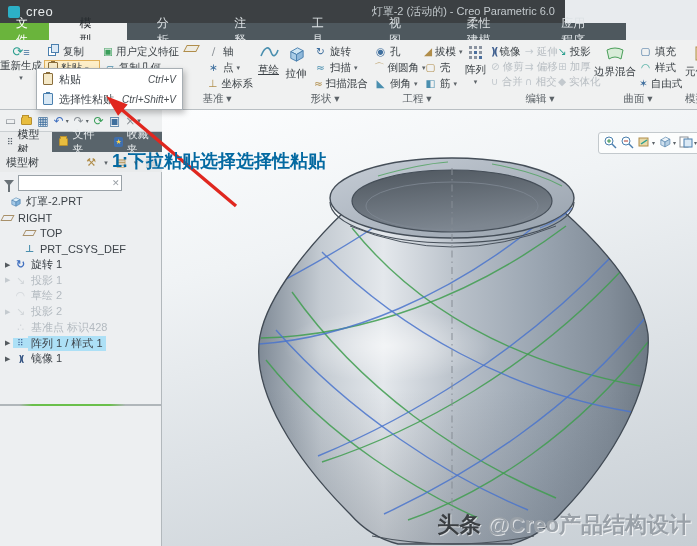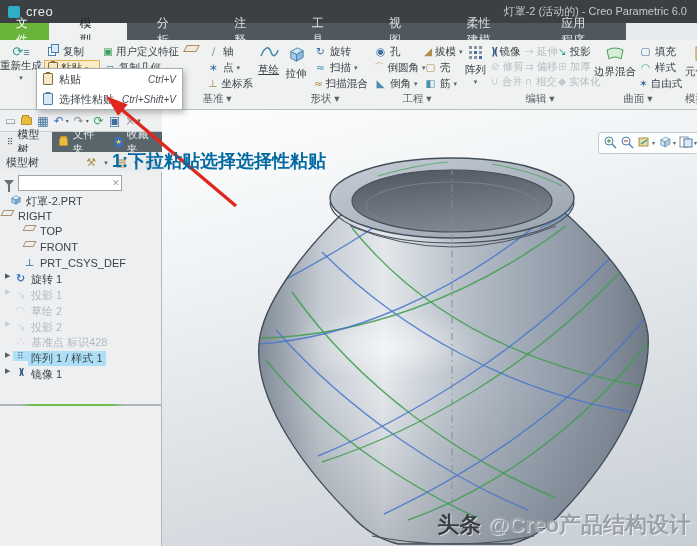--- a/index.html
+++ b/index.html
@@ -2,21 +2,21 @@
 <html><head>
 <meta charset="utf-8">
 <style>
   html,body{margin:0;padding:0;background:#888;}
   *{box-sizing:border-box;font-family:"Liberation Sans","DejaVu Sans",sans-serif;}
   .app{position:relative;width:697px;height:546px;background:#e8ebee;overflow:hidden;
        font-size:11px;color:#3a4045;}
   .abs{position:absolute;}
 
   
-  .titlebar{left:0;top:0;width:697px;height:23px;background:#3c4043;display:flex;align-items:center;}
+  .titlebar{left:0;top:0;width:565px;height:23px;background:#3c4043;display:flex;align-items:center;}
   .logo-sq{width:12px;height:12px;background:#2cb0c7;margin-left:8px;border-radius:2px;}
   .logo-text{color:#e7eaec;font-size:13px;margin-left:6px;letter-spacing:.5px;}
   .win-title{position:absolute;right:10px;color:#c3c9cd;font-size:11px;}
 
   
   .tabbar{left:0;top:23px;width:626px;height:17px;background:#4e585e;display:flex;}
   .tab{padding:0 30px;display:flex;align-items:center;color:#dde2e5;font-size:12px;cursor:default;}
   .tab.file{background:#6ab43c;color:#fff;padding:0 16px;}
   .tab.active{background:#f0f1f1;color:#24292d;}
 
@@ -64,21 +64,21 @@
   .ptab.active{background:#e9ebec;color:#2f3438;}
   .ptoolbar{left:0;top:20px;width:162px;height:20px;background:#e9ebec;display:flex;align-items:center;padding:0 6px;gap:8px;}
   .ptoolbar .spacer{flex:1;}
   .ptoolbar .g{font-size:11px;}
   .filter-row{left:0;top:40px;width:162px;height:22px;display:flex;align-items:center;padding:0 4px;gap:4px;}
   .funnel{width:0;height:0;border-left:5px solid transparent;border-right:5px solid transparent;border-top:6px solid #6a7278;position:relative;}
   .funnel::after{content:"";position:absolute;left:-1px;top:-1px;width:2px;height:7px;background:#6a7278;}
   .filter-input{width:104px;height:16px;border:1px solid #9aa2a8;background:#fff;font-size:10px;padding:0 2px;}
   .filter-x{color:#9aa0a6;font-size:9px;margin-left:-14px;}
   .tree{left:0;top:62px;width:162px;}
-  .trow{display:flex;align-items:flex-start;height:15.7px;font-size:11px;color:#3c4248;white-space:nowrap;}
+  .trow{display:flex;align-items:center;height:15.7px;font-size:11px;color:#3c4248;white-space:nowrap;}
   .tarrow{width:13px;padding-left:5px;font-size:7px;color:#555b60;}
   .trow.hid{color:#b3bac0;}
   .trow.hid .tarrow{color:#c4cacf;}
   .trow.hid .ti{opacity:.45;}
   .ti{width:15px;display:flex;justify-content:center;align-items:center;font-family:"DejaVu Sans",sans-serif;}
   .tlabel{padding:0 3px;}
   .trow.sel .tlabel, .trow.sel .ti{background:#ade0f6;}
   .psep{left:0;top:272px;width:161px;height:2px;
         background:linear-gradient(90deg,#b0b6ba 0%,#b0b6ba 12%,#6abf4b 20%,#6abf4b 68%,#b0b6ba 78%,#b0b6ba 100%);}
 
@@ -443,26 +443,20 @@
         <span class="ti">
             <span style="display:inline-block;width:11px;height:6px;border:1.2px solid #a8906a;transform:skewX(-28deg);"></span>
           </span>
         <span class="tlabel">RIGHT</span>
       </div>
       <div class="trow" style="padding-left:22px;">
         <span class="ti">
             <span style="display:inline-block;width:11px;height:6px;border:1.2px solid #a8906a;transform:skewX(-28deg);"></span>
           </span>
         <span class="tlabel">TOP</span>
-      </div>
-      <div class="trow" style="padding-left:22px;">
-        <span class="ti">
-            <span style="display:inline-block;width:11px;height:6px;border:1.2px solid #a8906a;transform:skewX(-28deg);"></span>
-          </span>
-        <span class="tlabel">FRONT</span>
       </div>
       <div class="trow" style="padding-left:22px;">
         <span class="ti" style="color:#4a8fae;font-weight:bold;font-size:10px;">⊥</span>
         <span class="tlabel">PRT_CSYS_DEF</span>
       </div>
       <div class="trow">
         <span class="tarrow">▶</span>
         <span class="ti" style="color:#3f6fbf;font-weight:bold;">↻</span>
         <span class="tlabel">旋转 1</span>
       </div>

